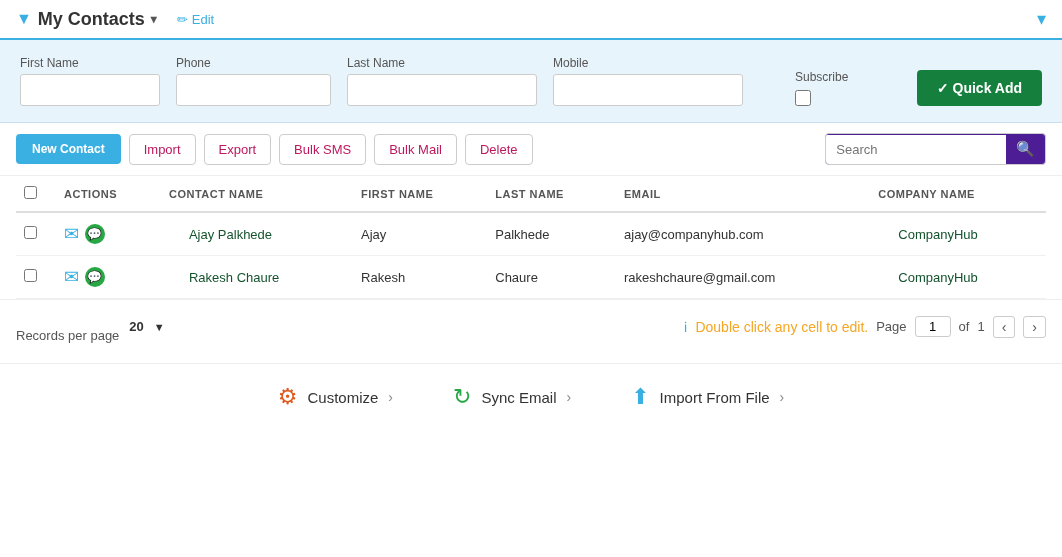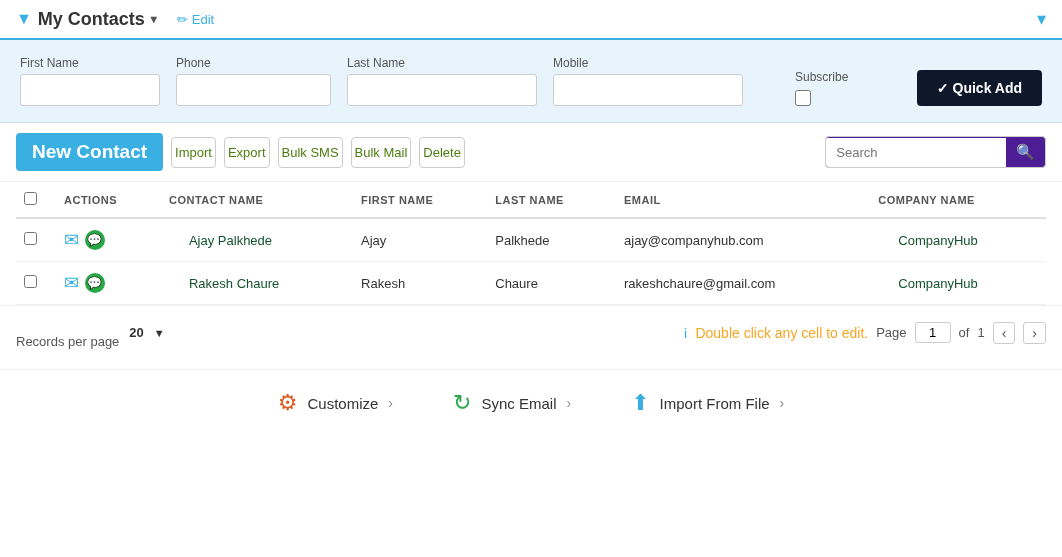--- a/index.html
+++ b/index.html
@@ -16,26 +16,26 @@
     .corner-icon { color: #3ab0e2; font-size: 18px; cursor: pointer; }
 
     
     .quick-add-panel { background: #e8f4fb; padding: 16px 20px; border-bottom: 1px solid #c8dff0; display: flex; align-items: flex-end; gap: 16px; }
     .form-group { display: flex; flex-direction: column; gap: 4px; }
     .form-group label { font-size: 12px; color: #555; }
     .form-group input { border: 1px solid #ccc; border-radius: 3px; padding: 6px 8px; font-size: 13px; background: #fff; width: 140px; height: 32px; }
     .subscribe-group { display: flex; flex-direction: column; align-items: flex-start; gap: 6px; margin-left: 36px; }
     .subscribe-group label { font-size: 12px; color: #555; }
     .subscribe-group input[type="checkbox"] { width: 16px; height: 16px; cursor: pointer; }
-    .quick-add-btn { background: #0f172a; color: #fff; border: none; border-radius: 4px; padding: 8px 20px; font-size: 14px; font-weight: bold; cursor: pointer; display: flex; align-items: center; gap: 6px; height: 36px; margin-left: auto; }
+    .quick-add-btn { background: #15803d; color: #fff; border: none; border-radius: 4px; padding: 8px 20px; font-size: 14px; font-weight: bold; cursor: pointer; display: flex; align-items: center; gap: 6px; height: 36px; margin-left: auto; }
 
     
     .toolbar { display: flex; align-items: center; padding: 10px 16px; gap: 8px; border-bottom: 1px solid #eee; }
-    .btn-new-contact { background: #3ab0e2; color: #fff; border: none; border-radius: 4px; padding: 8px 16px; font-size: 19px; font-weight: bold; cursor: pointer; }
-    .btn-action { background: #fff; color: #4d7c0f; border: 1px solid #ccc; border-radius: 4px; padding: 7px 3px; font-size: 13px; cursor: pointer; }
+    .btn-new-contact { background: #3ab0e2; color: #fff; border: none; border-radius: 4px; padding: 8px 16px; font-size: 12px; font-weight: bold; cursor: pointer; }
+    .btn-action { background: #fff; color: #be185d; border: 1px solid #ccc; border-radius: 4px; padding: 7px 14px; font-size: 13px; cursor: pointer; }
     .search-wrapper { margin-left: auto; display: flex; align-items: center; border: 1px solid #ccc; border-radius: 4px; overflow: hidden; background: #4c1d95; }
     .search-input { border: none; outline: none; padding: 7px 10px; font-size: 13px; width: 180px; }
     .search-icon-btn { background: none; border: none; padding: 6px 10px; cursor: pointer; color: #3ab0e2; font-size: 15px; }
 
     
     .table-container { padding: 0 16px; }
     table { width: 100%; border-collapse: collapse; margin-top: 0; }
     thead tr { border-bottom: 2px solid #ddd; }
     th { text-align: left; padding: 10px 8px; font-size: 11px; font-weight: bold; color: #555; text-transform: uppercase; letter-spacing: 0.5px; }
     td { padding: 10px 8px; border-bottom: 1px solid #f0f0f0; font-size: 13px; vertical-align: middle; }

